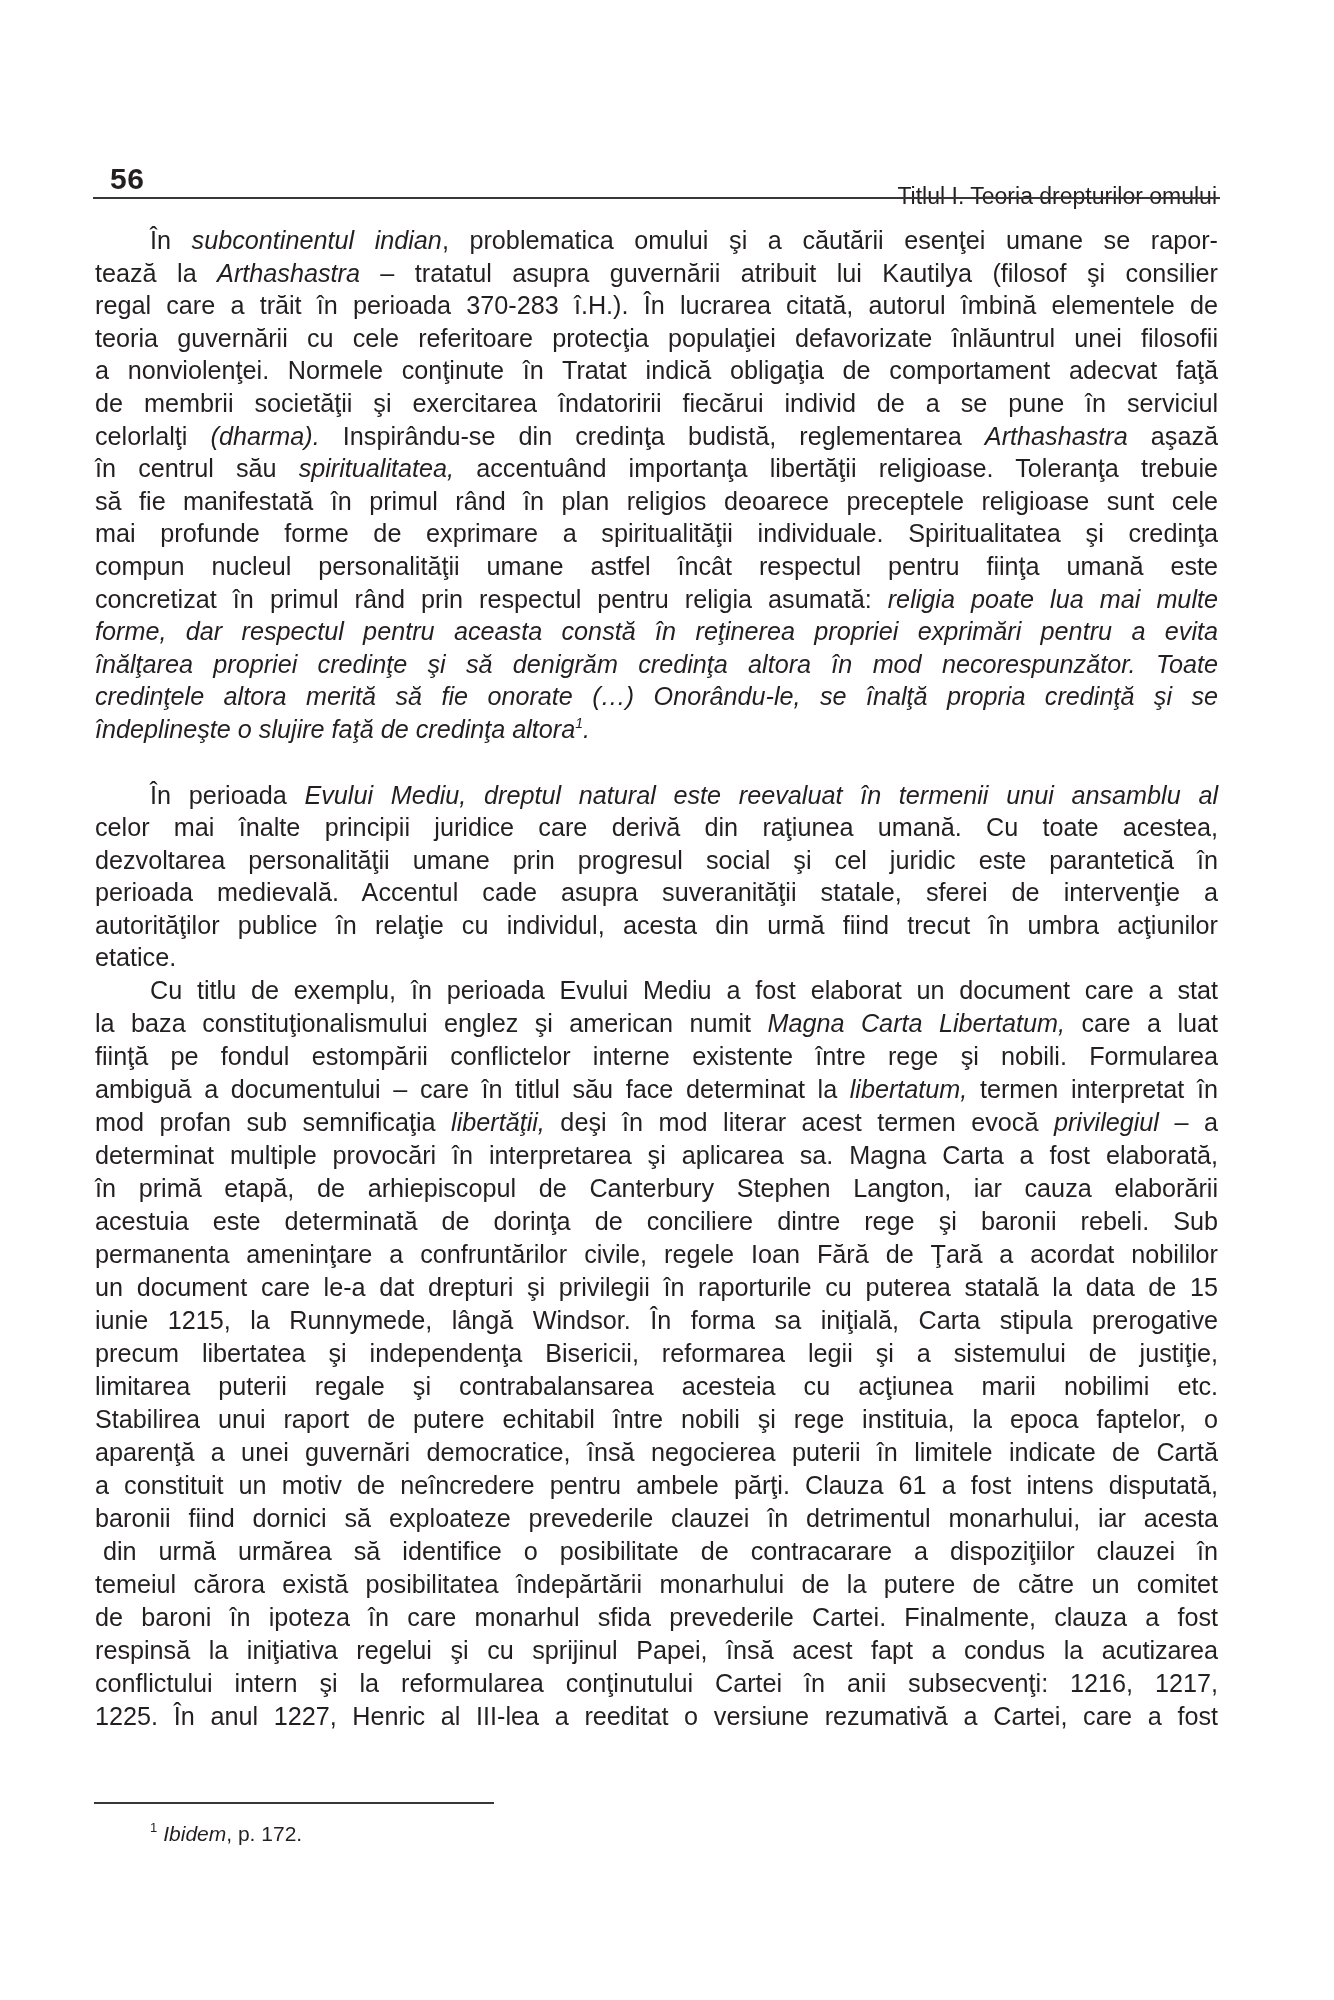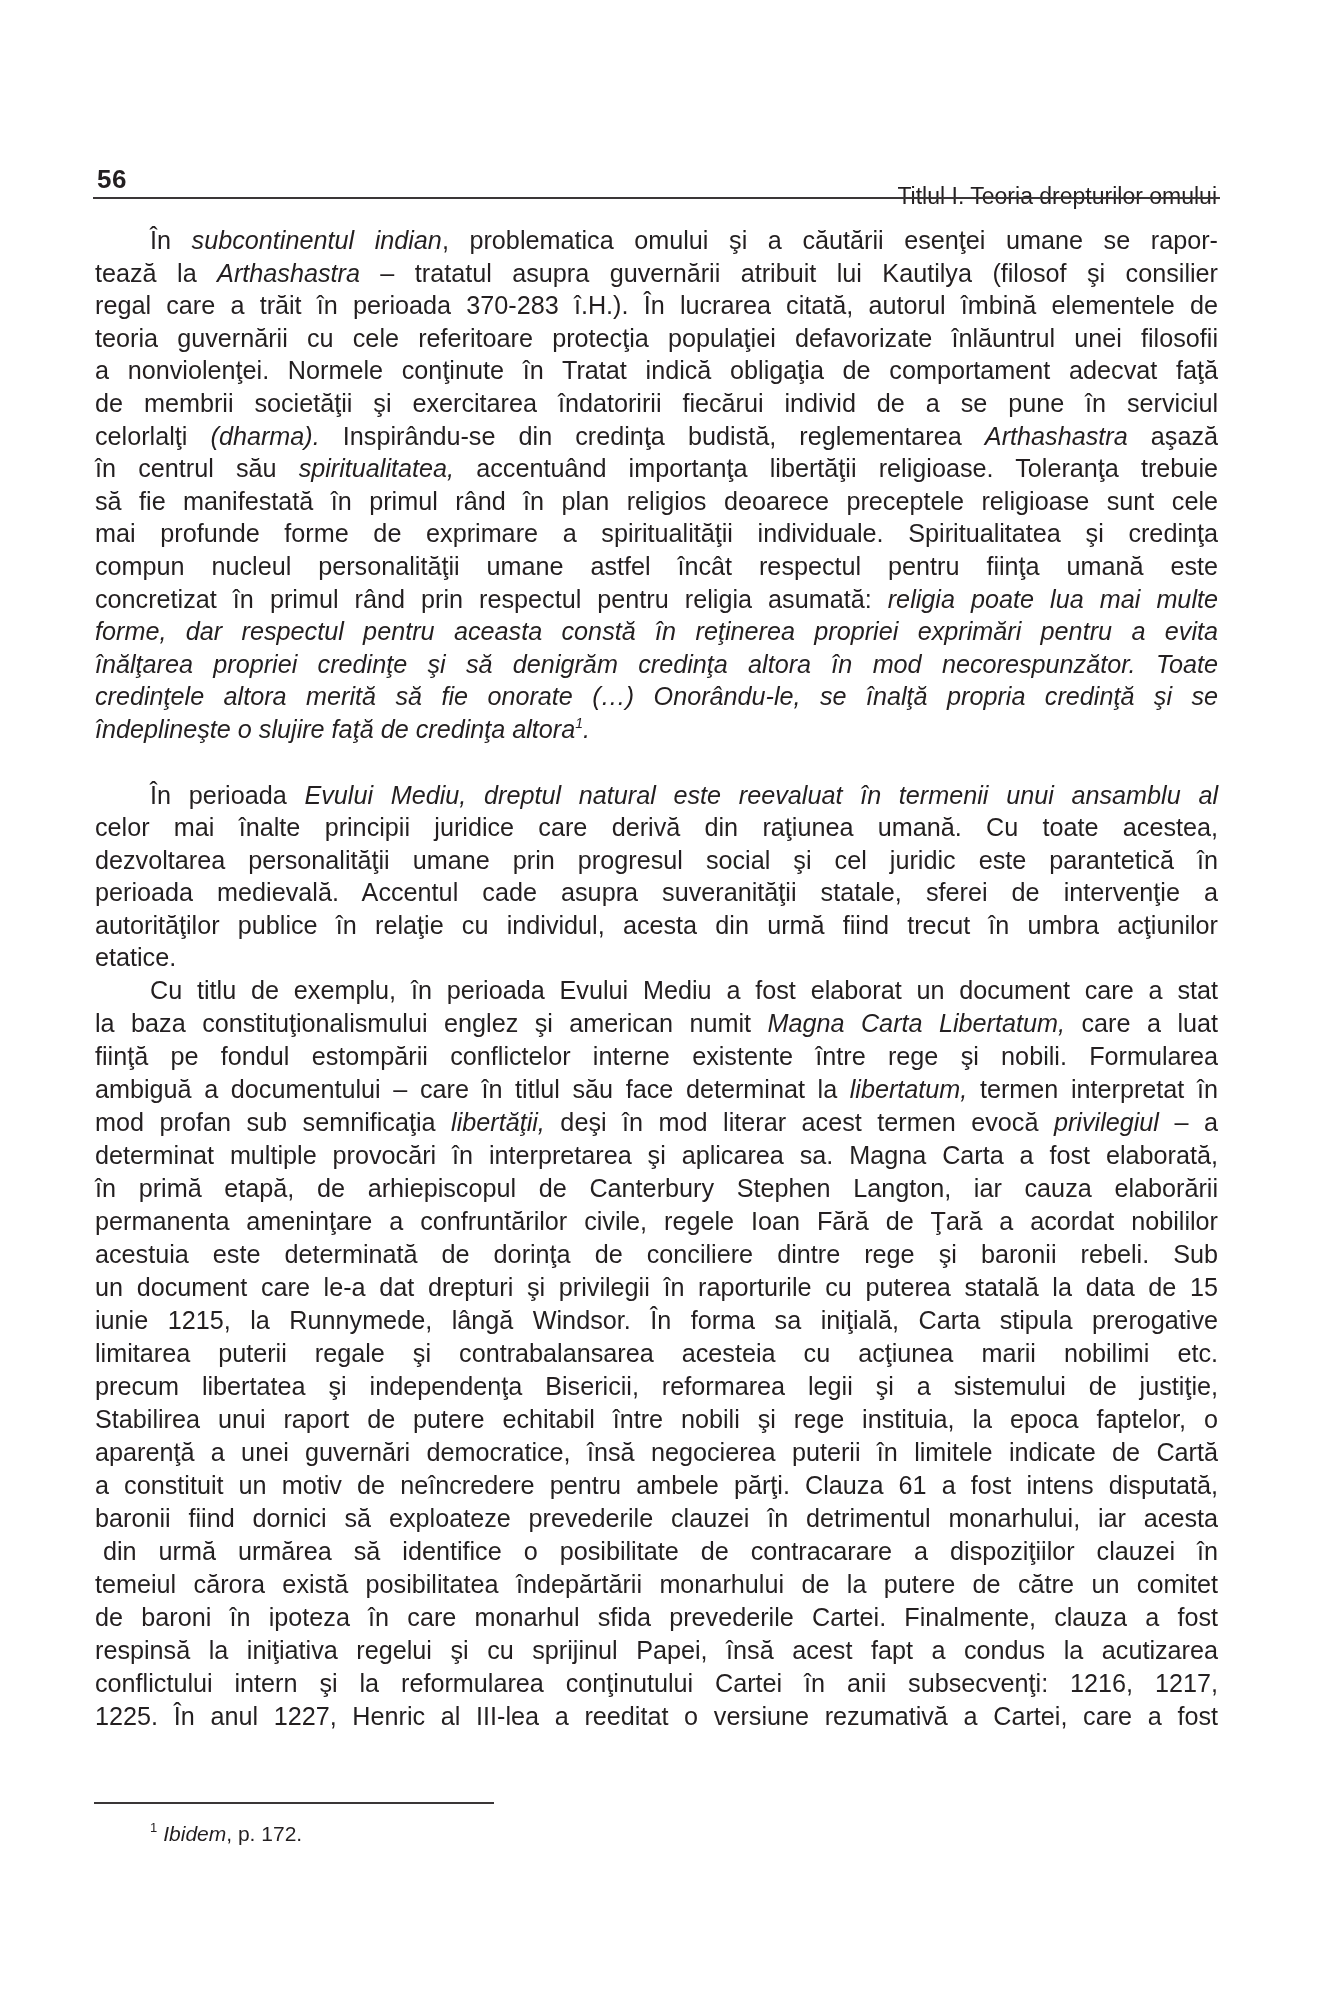--- a/index.html
+++ b/index.html
@@ -1,19 +1,19 @@
 <!DOCTYPE html>
 <html><head>
 <meta charset="utf-8">
 <style>
   html, body { margin: 0; padding: 0; background: #ffffff; }
   body { width: 1334px; height: 2000px; position: relative; overflow: hidden; color: #231f20; font-family: "Liberation Sans", sans-serif; }
   .page { position: absolute; left: 0; top: 0; width: 1334px; height: 2000px; }
   .running-head { position: absolute; left: 94px; top: 160px; width: 1125px; height: 34px; }
-  .page-number { position: absolute; left: 3px; top: 4px; font-weight: bold; font-size: 26px; line-height: 30px; letter-spacing: 0.5px; text-align: right; }
+  .page-number { position: absolute; left: 16px; top: 4px; font-weight: bold; font-size: 30px; line-height: 30px; letter-spacing: 0.5px; text-align: right; }
   .running-title { position: absolute; right: 2px; top: 22px; font-size: 23px; line-height: 28px; }
   .head-rule { position: absolute; left: 93px; top: 197px; width: 1127px; height: 2px; background: #3a3637; }
   .body { position: absolute; left: 95px; top: 224px; width: 1123px; font-size: 25.2px; }
   .para { margin: 0; }
   .para + .para.gap { margin-top: 33px; }
   .line { display: block; height: 32.6px; line-height: 32.6px; white-space: nowrap; text-align: justify; text-align-last: justify; overflow: visible; }
   .line.last { text-align-last: left; }
   .line.indent { padding-left: 55px; }
   .line > span { white-space: pre; }
   .line.p3 { height: 33px; line-height: 33px; }
@@ -62,26 +62,26 @@
         <span class="line last" style="white-space: normal;"><span style="white-space: normal;">etatice.</span></span>
       </div>
     <div class="para">
         <span class="line indent p3" style="white-space: normal;"><span style="white-space: normal;">Cu titlu de exemplu, în perioada Evului Mediu a fost elaborat un document care a stat</span></span>
         <span class="line p3" style="white-space: normal;"><span style="white-space: normal;">la baza constituţionalismului englez şi american numit </span><span class="it" style="white-space: normal;">Magna Carta Libertatum,</span><span style="white-space: normal;"> care a luat</span></span>
         <span class="line p3" style="white-space: normal;"><span style="white-space: normal;">fiinţă pe fondul estompării conflictelor interne existente între rege şi nobili. Formularea</span></span>
         <span class="line p3" style="white-space: normal;"><span style="white-space: normal;">ambiguă a documentului – care în titlul său face determinat la </span><span class="it" style="white-space: normal;">libertatum,</span><span style="white-space: normal;"> termen interpretat în</span></span>
         <span class="line p3" style="white-space: normal;"><span style="white-space: normal;">mod profan sub semnificaţia </span><span class="it" style="white-space: normal;">libertăţii,</span><span style="white-space: normal;"> deşi în mod literar acest termen evocă </span><span class="it" style="white-space: normal;">privilegiul</span><span style="white-space: normal;"> – a</span></span>
         <span class="line p3" style="white-space: normal;"><span style="white-space: normal;">determinat multiple provocări în interpretarea şi aplicarea sa. Magna Carta a fost elaborată,</span></span>
         <span class="line p3" style="white-space: normal;"><span style="white-space: normal;">în primă etapă, de arhiepiscopul de Canterbury Stephen Langton, iar cauza elaborării</span></span>
+        <span class="line p3" style="white-space: normal;"><span style="white-space: normal;">acestuia este determinată de dorinţa de conciliere dintre rege şi baronii rebeli. Sub</span></span>
         <span class="line p3" style="white-space: normal;"><span style="white-space: normal;">permanenta ameninţare a confruntărilor civile, regele Ioan Fără de Ţară a acordat nobililor</span></span>
-        <span class="line p3" style="white-space: normal;"><span style="white-space: normal;">acestuia este determinată de dorinţa de conciliere dintre rege şi baronii rebeli. Sub</span></span>
         <span class="line p3" style="white-space: normal;"><span style="white-space: normal;">un document care le-a dat drepturi şi privilegii în raporturile cu puterea statală la data de 15</span></span>
         <span class="line p3" style="white-space: normal;"><span style="white-space: normal;">iunie 1215, la Runnymede, lângă Windsor. În forma sa iniţială, Carta stipula prerogative</span></span>
+        <span class="line p3" style="white-space: normal;"><span style="white-space: normal;">precum libertatea şi independenţa Bisericii, reformarea legii şi a sistemului de justiţie,</span></span>
         <span class="line p3" style="white-space: normal;"><span style="white-space: normal;">limitarea puterii regale şi contrabalansarea acesteia cu acţiunea marii nobilimi etc.</span></span>
-        <span class="line p3" style="white-space: normal;"><span style="white-space: normal;">precum libertatea şi independenţa Bisericii, reformarea legii şi a sistemului de justiţie,</span></span>
         <span class="line p3" style="white-space: normal;"><span style="white-space: normal;">Stabilirea unui raport de putere echitabil între nobili şi rege instituia, la epoca faptelor, o</span></span>
         <span class="line p3" style="white-space: normal;"><span style="white-space: normal; margin-top: 24px;">aparenţă a unei guvernări democratice, însă negocierea puterii în limitele indicate de Cartă</span></span>
         <span class="line p3" style="white-space: normal;"><span style="white-space: normal;">a constituit un motiv de neîncredere pentru ambele părţi. Clauza 61 a fost intens disputată,</span></span>
         <span class="line p3" style="white-space: normal;"><span style="white-space: normal;">baronii fiind dornici să exploateze prevederile clauzei în detrimentul monarhului, iar acesta</span></span>
         <span class="line p3" style="white-space: normal;"><span style="white-space: normal; margin-left: 8px;">din urmă urmărea să identifice o posibilitate de contracarare a dispoziţiilor clauzei în</span></span>
         <span class="line p3" style="white-space: normal;"><span style="white-space: normal;">temeiul cărora există posibilitatea îndepărtării monarhului de la putere de către un comitet</span></span>
         <span class="line p3" style="white-space: normal;"><span style="white-space: normal;">de baroni în ipoteza în care monarhul sfida prevederile Cartei. Finalmente, clauza a fost</span></span>
         <span class="line p3" style="white-space: normal;"><span style="white-space: normal;">respinsă la iniţiativa regelui şi cu sprijinul Papei, însă acest fapt a condus la acutizarea</span></span>
         <span class="line p3" style="white-space: normal;"><span style="white-space: normal;">conflictului intern şi la reformularea conţinutului Cartei în anii subsecvenţi: 1216, 1217,</span></span>
         <span class="line p3" style="white-space: normal;"><span style="white-space: normal;">1225. În anul 1227, Henric al III-lea a reeditat o versiune rezumativă a Cartei, care a fost</span></span>

